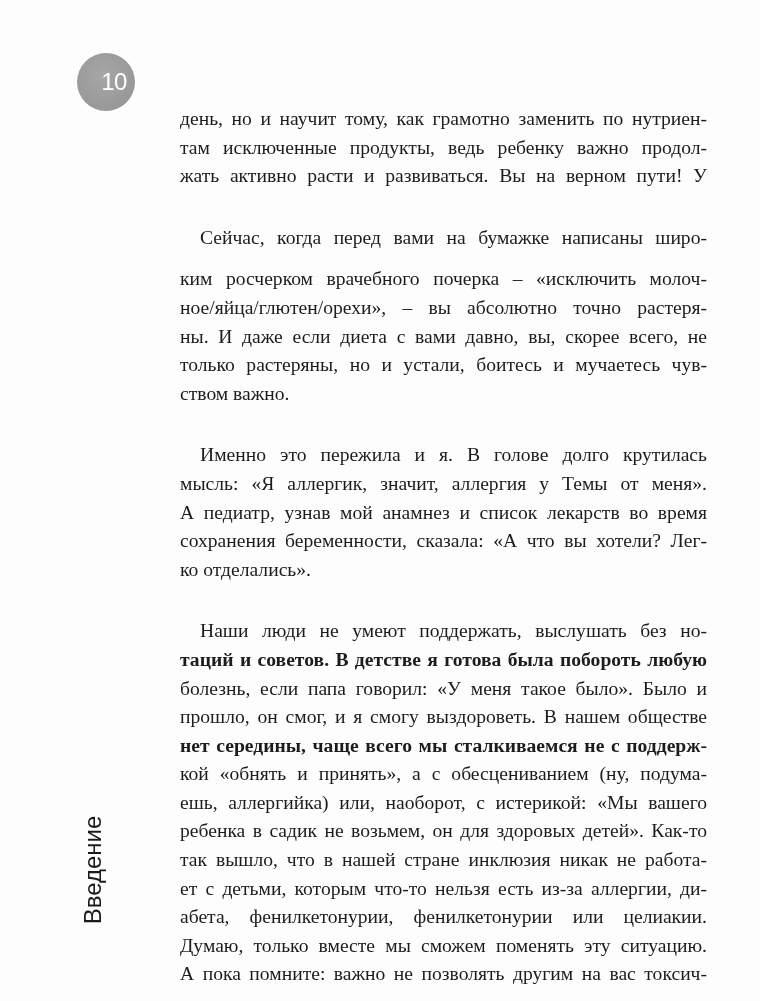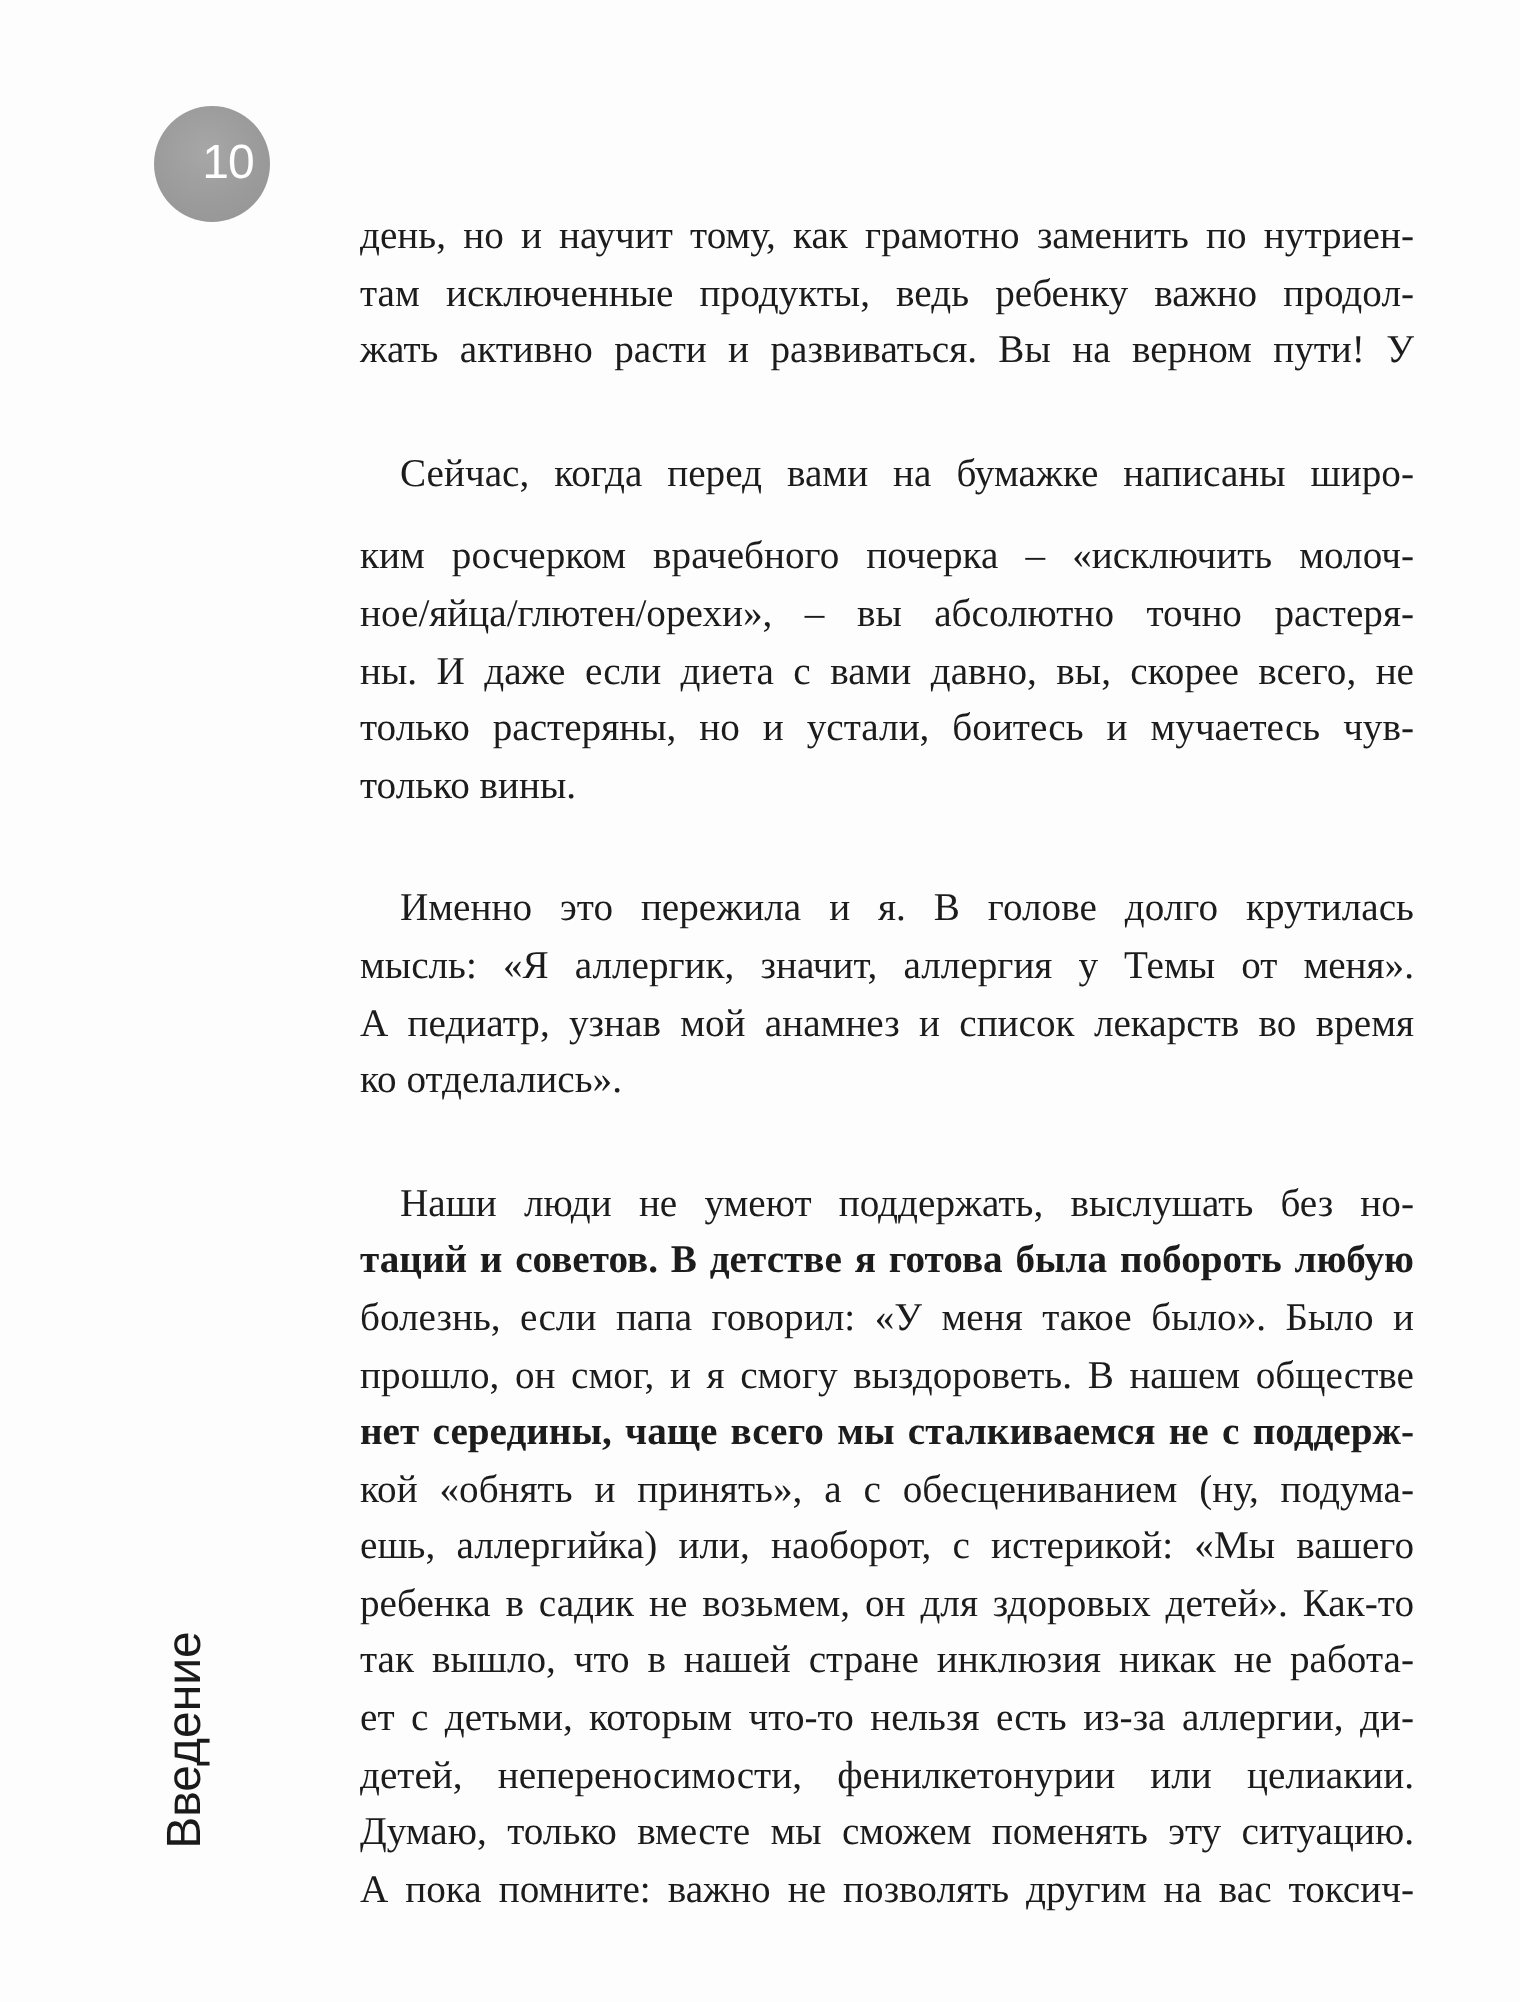--- a/index.html
+++ b/index.html
@@ -100,38 +100,39 @@
       <span class="line" style="width: 527px; white-space: normal;">там исключенные продукты, ведь ребенку важно продол-</span>
       <span class="line" style="width: 527px; white-space: normal;">жать активно расти и развиваться. Вы на верном пути! У</span>
     </div>
     <div class="para-gap"></div>
     <div class="paragraph">
       <span class="line indent" style="width: 507px; white-space: normal;">Сейчас, когда перед вами на бумажке написаны широ-</span>
       <span class="line" style="width: 527px; white-space: normal; margin-top: 13px;">ким росчерком врачебного почерка – «исключить молоч-</span>
       <span class="line" style="width: 527px; white-space: normal;">ное/яйца/глютен/орехи», – вы абсолютно точно растеря-</span>
       <span class="line" style="width: 527px; white-space: normal;">ны. И даже если диета с вами давно, вы, скорее всего, не</span>
       <span class="line" style="width: 527px; white-space: normal;">только растеряны, но и устали, боитесь и мучаетесь чув-</span>
-      <span class="line last" style="width: 527px; white-space: normal;">только вины.</span>
+      <span class="line last" style="width: 527px; white-space: normal;">ством важно.</span>
     </div>
     <div class="para-gap"></div>
     <div class="paragraph">
       <span class="line indent" style="width: 507px; white-space: normal;">Именно это пережила и я. В голове долго крутилась</span>
       <span class="line" style="width: 527px; white-space: normal;">мысль: «Я аллергик, значит, аллергия у Темы от меня».</span>
       <span class="line" style="width: 527px; white-space: normal;">А педиатр, узнав мой анамнез и список лекарств во время</span>
+      <span class="line" style="width: 527px; white-space: normal;">сохранения беременности, сказала: «А что вы хотели? Лег-</span>
       <span class="line last" style="width: 527px; white-space: normal;">ко отделались».</span>
     </div>
     <div class="para-gap"></div>
     <div class="paragraph">
       <span class="line indent" style="width: 507px; white-space: normal;">Наши люди не умеют поддержать, выслушать без но-</span>
       <span class="line" style="width: 527px; white-space: normal; font-weight: bold;">таций и советов. В детстве я готова была побороть любую</span>
       <span class="line" style="width: 527px; white-space: normal;">болезнь, если папа говорил: «У меня такое было». Было и</span>
       <span class="line" style="width: 527px; white-space: normal;">прошло, он смог, и я смогу выздороветь. В нашем обществе</span>
       <span class="line" style="width: 527px; white-space: normal; font-weight: bold;">нет середины, чаще всего мы сталкиваемся не с поддерж-</span>
       <span class="line" style="width: 527px; white-space: normal;">кой «обнять и принять», а с обесцениванием (ну, подума-</span>
       <span class="line" style="width: 527px; white-space: normal;">ешь, аллергийка) или, наоборот, с истерикой: «Мы вашего</span>
       <span class="line" style="width: 527px; white-space: normal;">ребенка в садик не возьмем, он для здоровых детей». Как-то</span>
       <span class="line" style="width: 527px; white-space: normal;">так вышло, что в нашей стране инклюзия никак не работа-</span>
       <span class="line" style="width: 527px; white-space: normal;">ет с детьми, которым что-то нельзя есть из-за аллергии, ди-</span>
-      <span class="line" style="width: 527px; white-space: normal;">детей, непереносимости, фенилкетонурии или целиакии.</span>
+      <span class="line" style="width: 527px; white-space: normal;">абета, фенилкетонурии, фенилкетонурии или целиакии.</span>
       <span class="line" style="width: 527px; white-space: normal;">Думаю, только вместе мы сможем поменять эту ситуацию.</span>
       <span class="line" style="width: 527px; white-space: normal;">А пока помните: важно не позволять другим на вас токсич-</span>
     </div>
   </div>
 
 </body></html>

